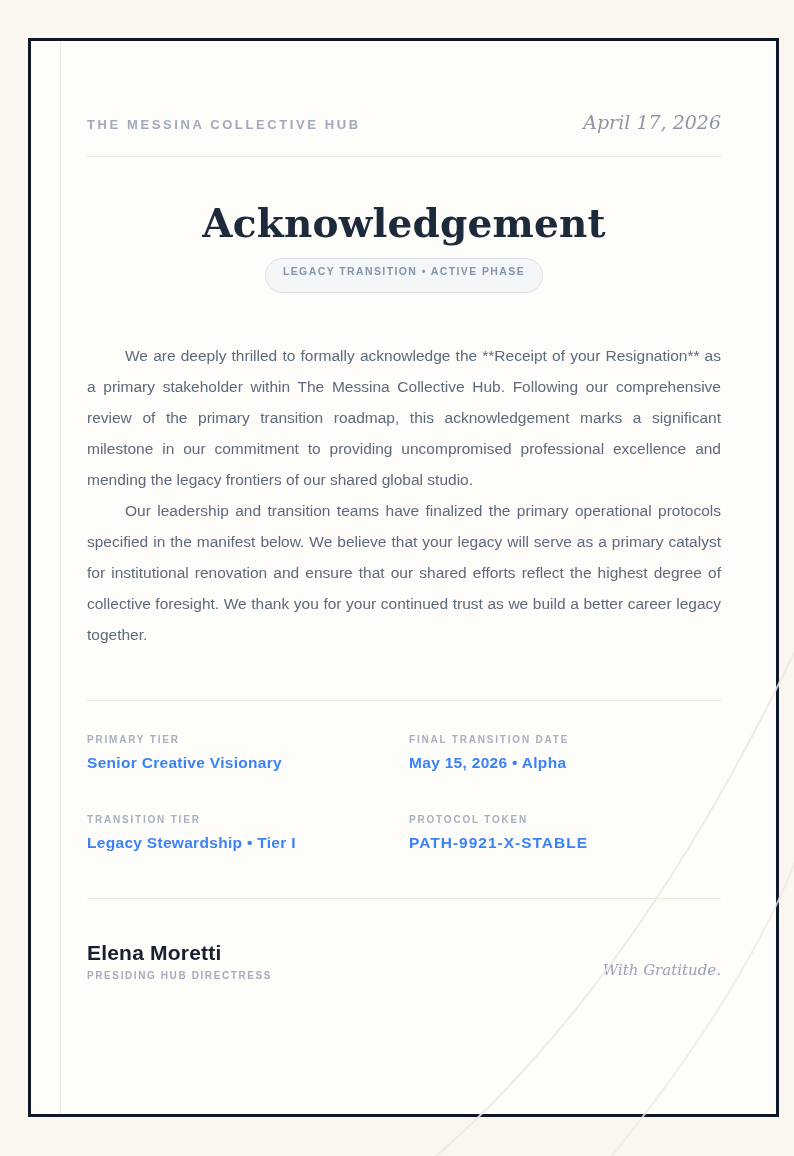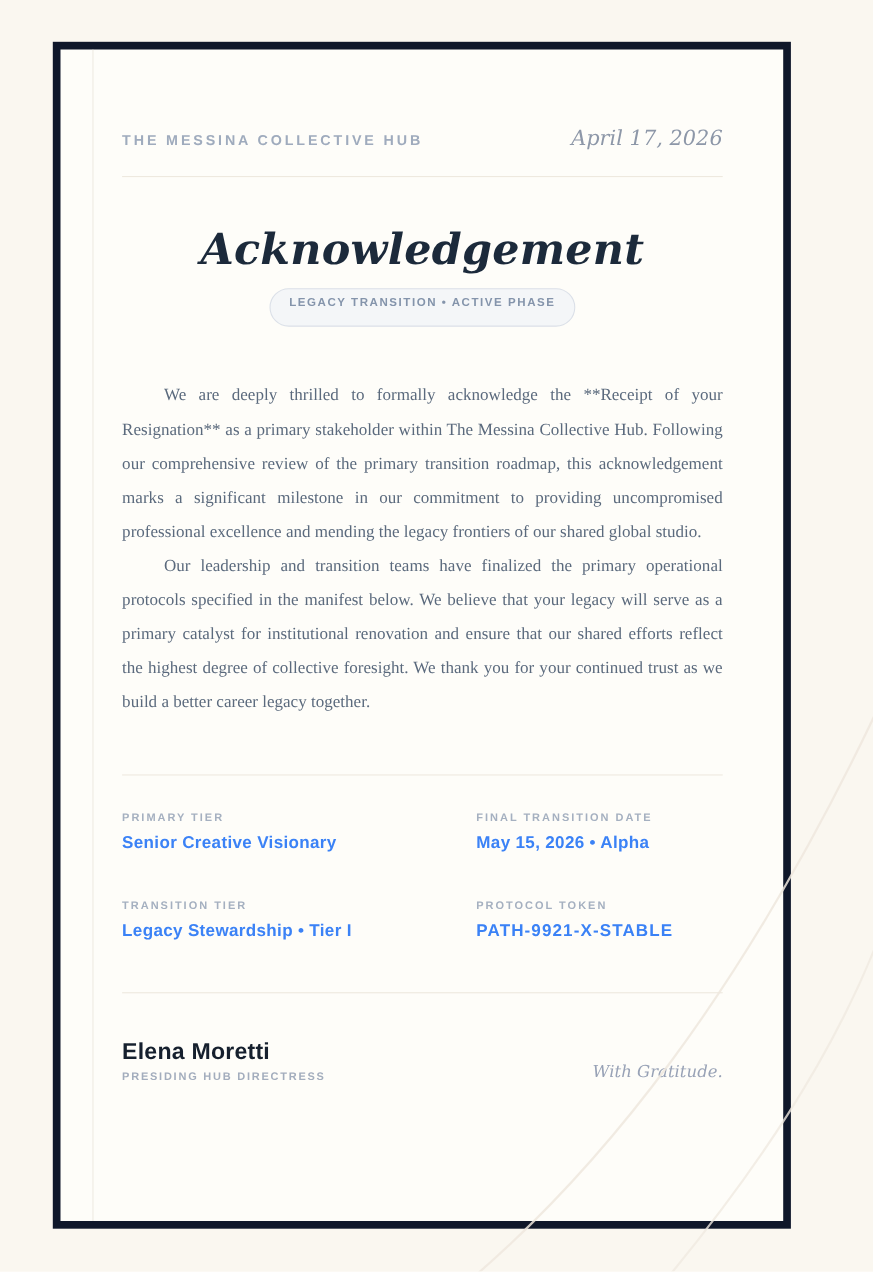--- a/index.html
+++ b/index.html
@@ -6,24 +6,24 @@
   html, body {
     width: 794px; height: 1156px;
     font-family: "Liberation Sans", sans-serif;
   }
   body { background: #faf7f0; position: relative; overflow: hidden; }
 
   .page { position: absolute; inset: 0; }
 
   .card {
     position: absolute;
-    left: 48px; top: 38px;
-    width: 671px; height: 1079px;
+    left: 28px; top: 38px;
+    width: 751px; height: 1079px;
     background: #fefdf9;
-    border: 7px solid #0f172a;
+    border: 3px solid #0f172a;
     z-index: 1;
   }
   .card-inner-hairline {
     position: absolute;
     left: 29px; top: 0; bottom: 0;
     width: 1px;
     background: rgba(228, 222, 210, 0.55);
   }
 
   .content {
@@ -62,37 +62,37 @@
   .doc-title {
     margin-top: 44px;
     text-align: center;
     font-family: "DejaVu Serif", serif;
     font-weight: 700;
     font-size: 39px;
     line-height: 1.13;
     color: #1c2a3b;
     letter-spacing: 0.2px;
   }
-  .doc-title span { display: block; font-style: italic; }
+  .doc-title span { display: block; }
 
   .badge-wrap { text-align: center; margin-top: 13px; }
   .badge {
     display: inline-block;
     padding: 6px 17px 15px;
     border: 1px solid #dbe0e8;
     border-radius: 999px;
     background: #f4f6f8;
     font-size: 10.5px;
     font-weight: bold;
     letter-spacing: 1.4px;
     color: #8494ab;
   }
 
   .body-para {
-    font-family: Liberation Serif, serif;
+    font-family: Liberation Sans, sans-serif;
     font-size: 15.5px;
     line-height: 31px;
     color: #5b6a7d;
     text-align: justify;
     text-indent: 38px;
   }
   .para-1 { margin-top: 47px; }
   .para-2 { }
 
   .manifest {

